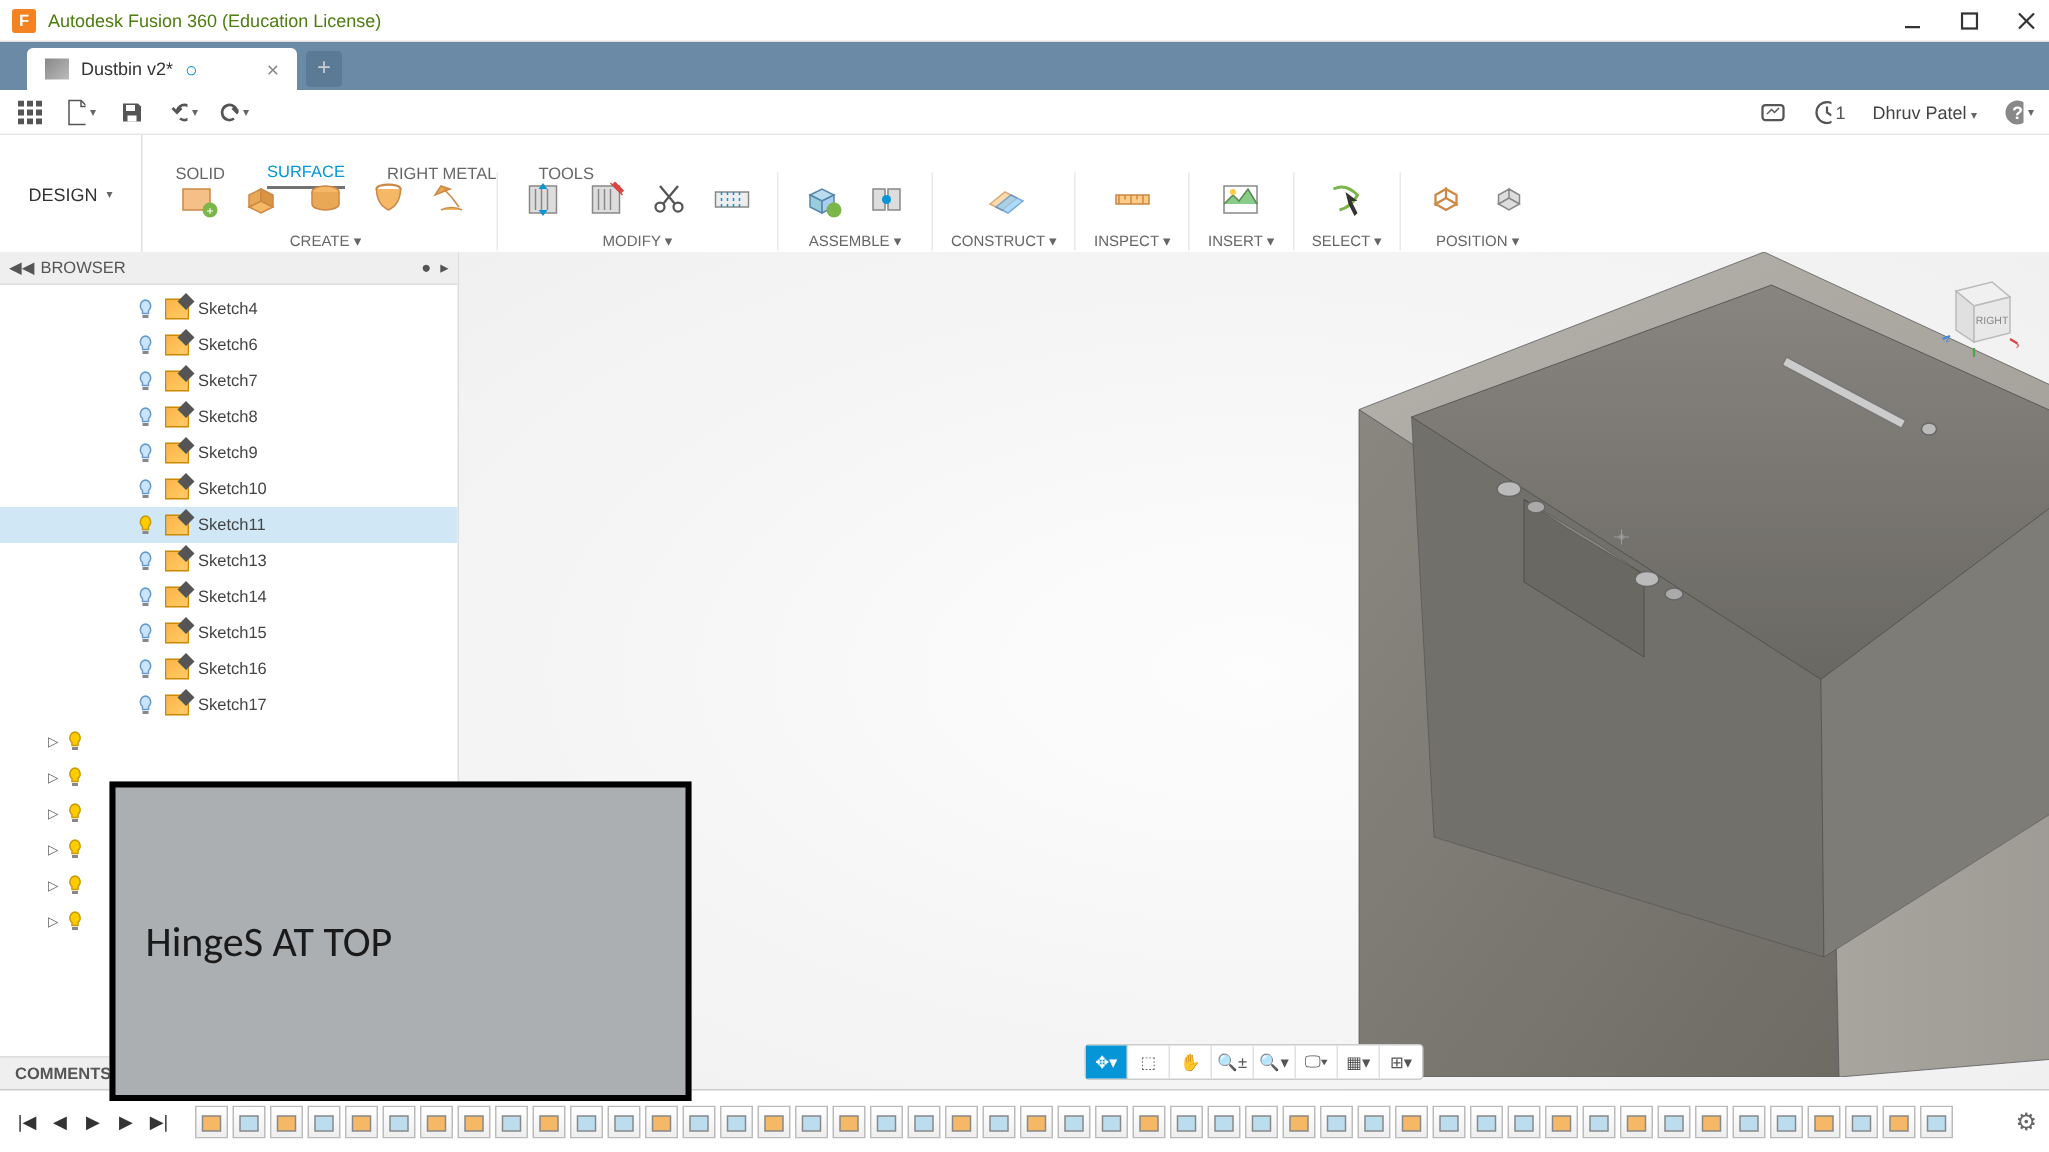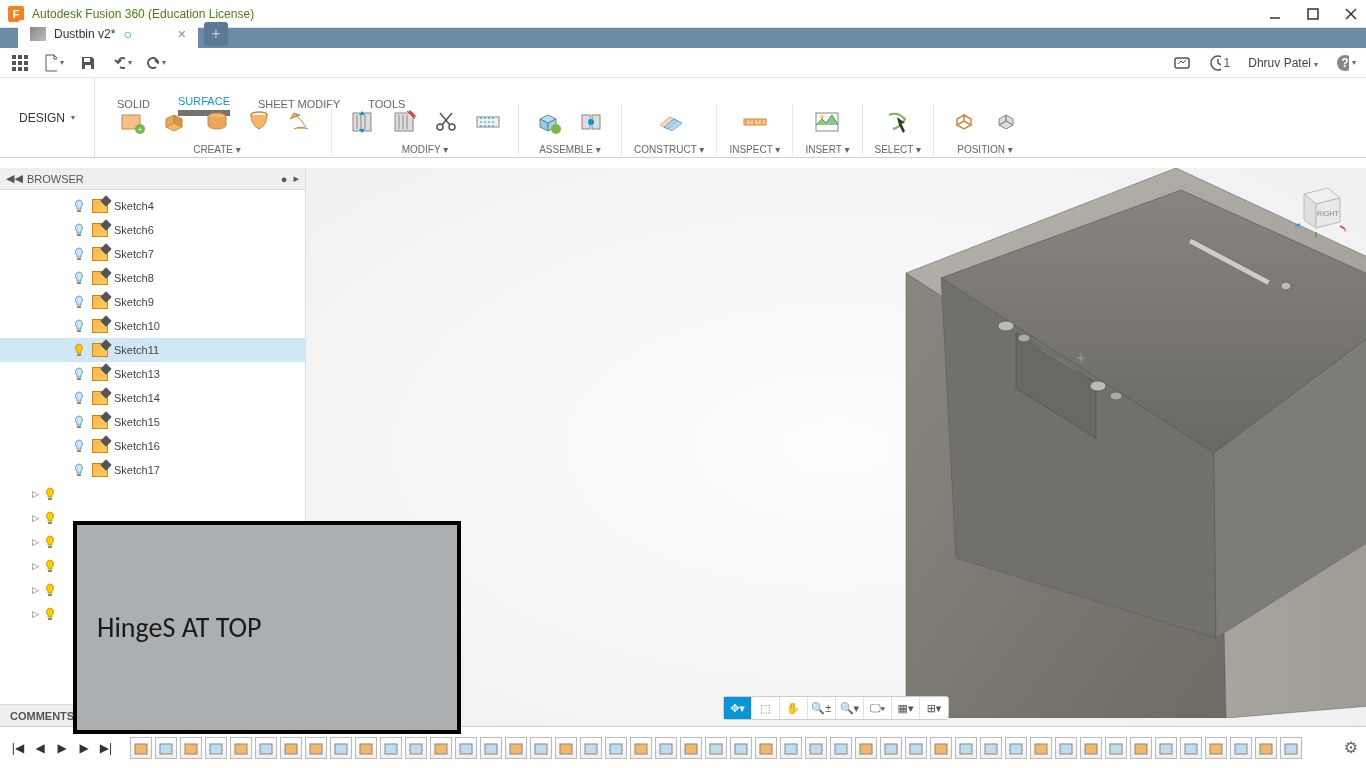--- a/index.html
+++ b/index.html
@@ -6,57 +6,57 @@
 body { width: 1366px; height: 768px; overflow: hidden; background: #fff; font-size: 12px; color: #333; position: relative; }
 
 
 .titlebar { height: 28px; background: #fff; display: flex; align-items: center; padding: 0 8px; border-bottom: 1px solid #e0e0e0; }
 .titlebar .app-icon { width: 16px; height: 16px; background: #f58220; border-radius: 2px; display: flex; align-items: center; justify-content: center; color: #fff; font-weight: bold; font-size: 11px; margin-right: 8px; }
 .titlebar .title { font-size: 12px; color: #4d7c0f; }
 .titlebar .win-controls { margin-left: auto; display: flex; gap: 24px; }
 .titlebar .win-btn { width: 14px; height: 14px; cursor: pointer; display:flex; align-items:center; justify-content:center; }
 
 
-.tabbar { height: 20px; background: #6a8aa5; display: flex; align-items: flex-end; padding-left: 18px; }
+.tabbar { height: 32px; background: #6a8aa5; display: flex; align-items: flex-end; padding-left: 18px; }
 .file-tab { background: #fff; height: 28px; display: flex; align-items: center; padding: 0 12px; border-radius: 4px 4px 0 0; gap: 8px; min-width: 180px; }
 .file-tab .cube-icon { width: 16px; height: 14px; background: linear-gradient(135deg,#888,#bbb); }
 .file-tab .dirty { color: #0696d7; font-size: 14px; }
 .file-tab .close { color: #888; cursor: pointer; font-size: 14px; margin-left: auto; }
 .new-tab { width: 24px; height: 24px; background: #5a7a95; color: #ccc; display: flex; align-items: center; justify-content: center; margin-left: 6px; margin-bottom: 2px; border-radius: 3px; cursor:pointer; font-size:16px; }
 
 
 .quickbar { height: 30px; background: #fff; display: flex; align-items: center; padding: 0 10px; gap: 14px; border-bottom: 1px solid #e8e8e8; }
 .qb-icon { width: 20px; height: 20px; display: flex; align-items: center; justify-content: center; color: #555; cursor: pointer; }
 .qb-right { margin-left: auto; display: flex; align-items: center; gap: 18px; }
 .user-name { font-size: 12px; color: #444; cursor: pointer; }
 .caret { font-size: 8px; color: #666; margin-left: 3px; }
 
 
 .ribbon { height: 80px; background: #fff; display: flex; border-bottom: 1px solid #d0d0d0; }
 .workspace-selector { width: 95px; display: flex; align-items: center; justify-content: center; border-right: 1px solid #e0e0e0; font-size: 12px; color: #333; cursor: pointer; }
 .ribbon-content { flex: 1; display: flex; flex-direction: column; }
 .ribbon-tabs { height: 22px; display: flex; padding-left: 22px; gap: 28px; align-items: center; }
 .ribbon-tab { font-size: 11px; color: #666; cursor: pointer; padding-bottom: 3px; margin-top: 32px; }
-.ribbon-tab.active { color: #0696d7; border-bottom: 6px solid #737373; }
+.ribbon-tab.active { color: #0696d7; border-bottom: 2px solid #737373; }
 .ribbon-tools { flex: 1; display: flex; align-items: flex-end; padding: 0 8px 2px 8px; }
 .tool-group { display: flex; flex-direction: column; align-items: center; border-right: 1px solid #e8e8e8; padding: 0 12px; }
 .tool-group:last-child { border-right: none; }
 .tool-icons { display: flex; gap: 6px; margin-bottom: 4px; }
 .tool-icon { width: 36px; height: 36px; display: flex; align-items: center; justify-content: center; cursor: pointer; border-radius: 3px; }
 .tool-icon svg, .tool-icon div { width: 30px; height: 30px; }
 .group-label { font-size: 10px; color: #666; }
 
 
 .workspace { position: absolute; top: 168px; bottom: 42px; left: 0; right: 0; display: flex; }
 .browser-panel { width: 306px; background: #fff; display: flex; flex-direction: column; border-right: 1px solid #ddd; }
 .browser-header { height: 22px; background: #efefef; display: flex; align-items: center; padding: 0 6px; border-bottom: 1px solid #ddd; font-size: 11px; color: #555; }
 .browser-header .collapse { margin-right: 4px; cursor:pointer; }
 .browser-header .pin { margin-left: auto; cursor:pointer; }
 .browser-tree { flex: 1; overflow-y: auto; padding: 4px 0; }
-.tree-item { display: flex; align-items: center; height: 24px; padding-left: 72px; gap: 6px; cursor: pointer; }
+.tree-item { display: flex; align-items: center; height: 24px; padding-left: 90px; gap: 6px; cursor: pointer; }
 .tree-item.selected { background: #d0e8f5; }
 .vis-icon { width: 14px; height: 14px; display:flex; align-items:center; justify-content:center; }
 .sketch-icon { width: 16px; height: 14px; background: linear-gradient(135deg,#ffb347,#ffcc66); border: 1px solid #cc8800; position: relative; }
 .sketch-icon::after { content:''; position:absolute; top:-3px; right:-3px; width:8px; height:8px; background:#555; transform:rotate(45deg); }
 .tree-item .name { font-size: 11px; color: #444; }
 .tree-collapsed { display:flex; align-items:center; height:24px; padding-left:32px; gap:4px; }
 .tree-collapsed .arrow { font-size:9px; color:#666; cursor:pointer; }
 
 .comments-bar { height: 22px; background: #efefef; display: flex; align-items: center; padding: 0 10px; border-top: 1px solid #ddd; font-size: 11px; color: #555; font-weight: bold; }
 .comments-bar .plus { margin-left:auto; cursor:pointer; width:14px; height:14px; background:#555; border-radius:50%; color:#fff; display:flex; align-items:center; justify-content:center; font-size:10px; }
@@ -191,21 +191,21 @@
 
 <div class="ribbon">
   <div class="workspace-selector">
     <span>DESIGN</span>
       <span class="caret" style="margin-left:6px;">▾</span>
   </div>
   <div class="ribbon-content">
     <div class="ribbon-tabs">
       <div class="ribbon-tab">SOLID</div>
       <div class="ribbon-tab active">SURFACE</div>
-      <div class="ribbon-tab">SHEET MODIFY</div>
+      <div class="ribbon-tab">RIGHT METAL</div>
       <div class="ribbon-tab">TOOLS</div>
     </div>
     <div class="ribbon-tools">
       <div class="tool-group">
         <div class="tool-icons">
           <div class="tool-icon">
               <svg viewBox="0 0 30 30">
                 <rect x="4" y="8" width="18" height="14" fill="#f5c088" stroke="#cc8844"></rect>
                 <circle cx="22" cy="22" r="5" fill="#7ab648"></circle>
                 <text x="22" y="25" fill="#fff" font-size="8" text-anchor="middle">+</text>

